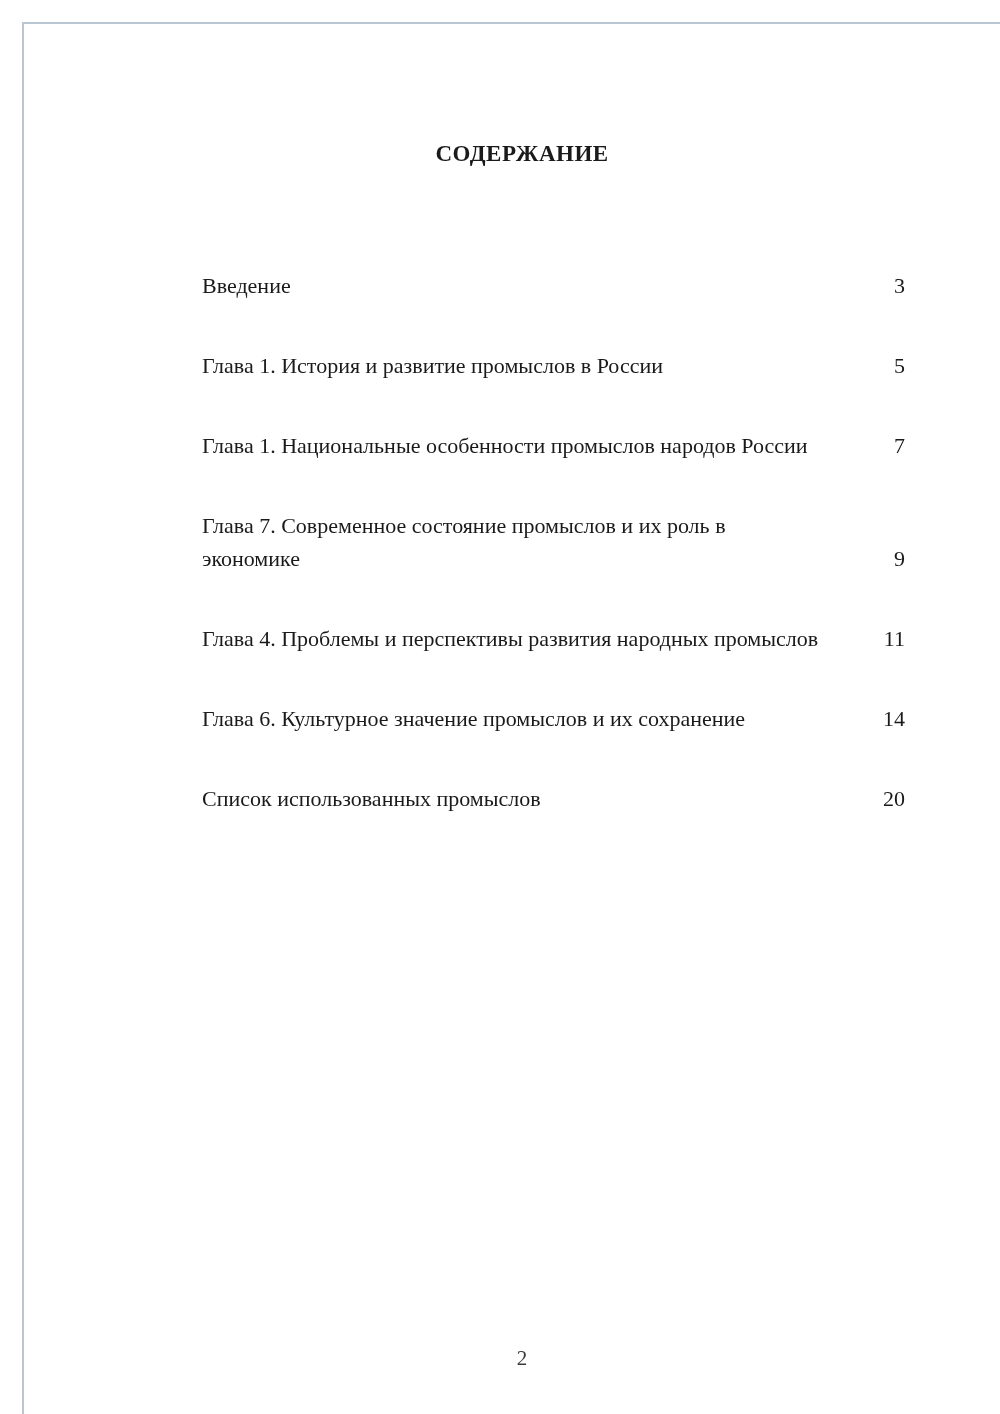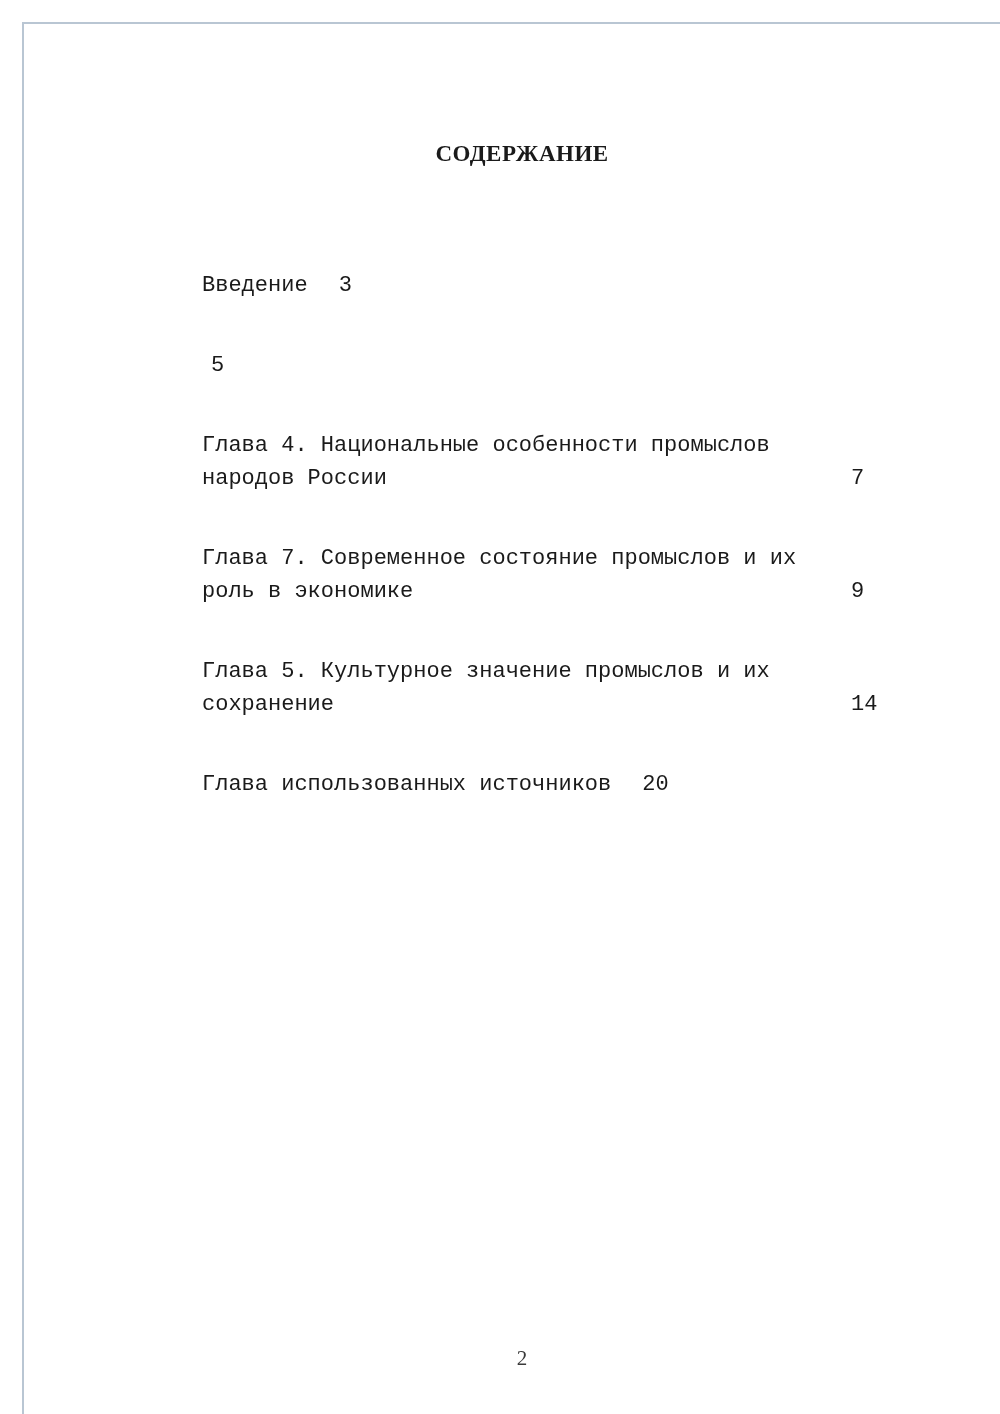--- a/index.html
+++ b/index.html
@@ -30,23 +30,23 @@
   }
 
   .toc {
     margin-top: 58px;
     padding-left: 145px;
     padding-right: 82px;
   }
 
   .toc-row {
     display: flex;
+    justify-content: space-between;
     align-items: flex-end;
     margin-bottom: 3px;
-    font-family: Liberation Mono, monospace;
   }
 
   .toc-label {
     font-size: 22px;
     line-height: 33px;
     max-width: 640px;
   }
 
   .toc-page {
     font-size: 22px;
@@ -74,42 +74,47 @@
   <div class="doc-title">СОДЕРЖАНИЕ</div>
 
   <div class="toc">
 
     <div class="toc-row">
       <div class="toc-label">Введение</div>
       <div class="toc-page">3</div>
     </div>
 
     <div class="toc-row">
+      <div class="toc-label">Глава 1. История и развитие промыслов в России</div>
       <div class="toc-page">5</div>
     </div>
 
     <div class="toc-row">
-      <div class="toc-label">Глава 4. Национальные особенности промыслов народов России</div>
+      <div class="toc-label">Глава 1. Национальные особенности промыслов народов России</div>
       <div class="toc-page">7</div>
     </div>
 
     <div class="toc-row">
       <div class="toc-label">Глава 7. Современное состояние промыслов и их роль в экономике</div>
       <div class="toc-page">9</div>
     </div>
 
+    <div class="toc-row">
+      <div class="toc-label">Глава 4. Проблемы и перспективы развития народных промыслов</div>
+      <div class="toc-page">11</div>
+    </div>
 
     <div class="toc-row">
-      <div class="toc-label">Глава 5. Культурное значение промыслов и их сохранение</div>
+      <div class="toc-label">Глава 6. Культурное значение промыслов и их сохранение</div>
       <div class="toc-page">14</div>
     </div>
 
 
     <div class="toc-row">
-      <div class="toc-label">Глава использованных источников</div>
+      <div class="toc-label">Список использованных промыслов</div>
       <div class="toc-page">20</div>
     </div>
 
   </div>
 
   <div class="page-footer">2</div>
 
 </div>
 
 </body></html>

